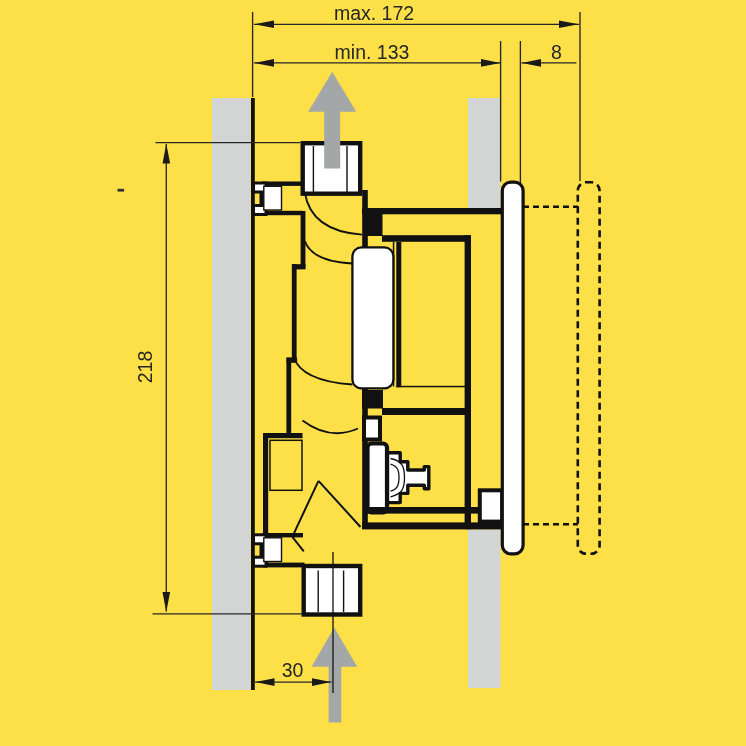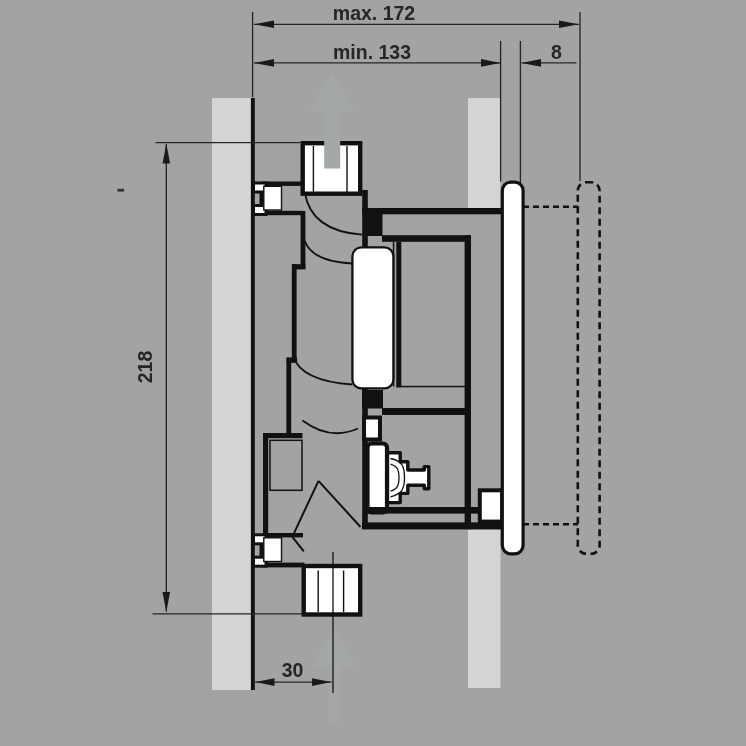--- a/index.html
+++ b/index.html
@@ -1,17 +1,17 @@
 <!DOCTYPE html>
 <html><head>
 <meta charset="utf-8">
 <style>
   html,body{margin:0;padding:0;background:#ffffff;}
-  .stage{position:relative;width:746px;height:746px;background:#a3a3a3;overflow:hidden;
-         font-family:"Liberation Sans", sans-serif;font-weight:bold;}
+  .stage{position:relative;width:746px;height:746px;background:#fde047;overflow:hidden;
+         font-family:"Liberation Sans", sans-serif;}
   svg{display:block;}
   .dim-text{font-family:"Liberation Sans", sans-serif;font-size:19.5px;fill:#262626;}
 </style>
 </head>
 <body>
 
 <div class="stage">
 <svg width="746" height="746" viewBox="0 0 746 746" xmlns="http://www.w3.org/2000/svg">
 
   <g>

